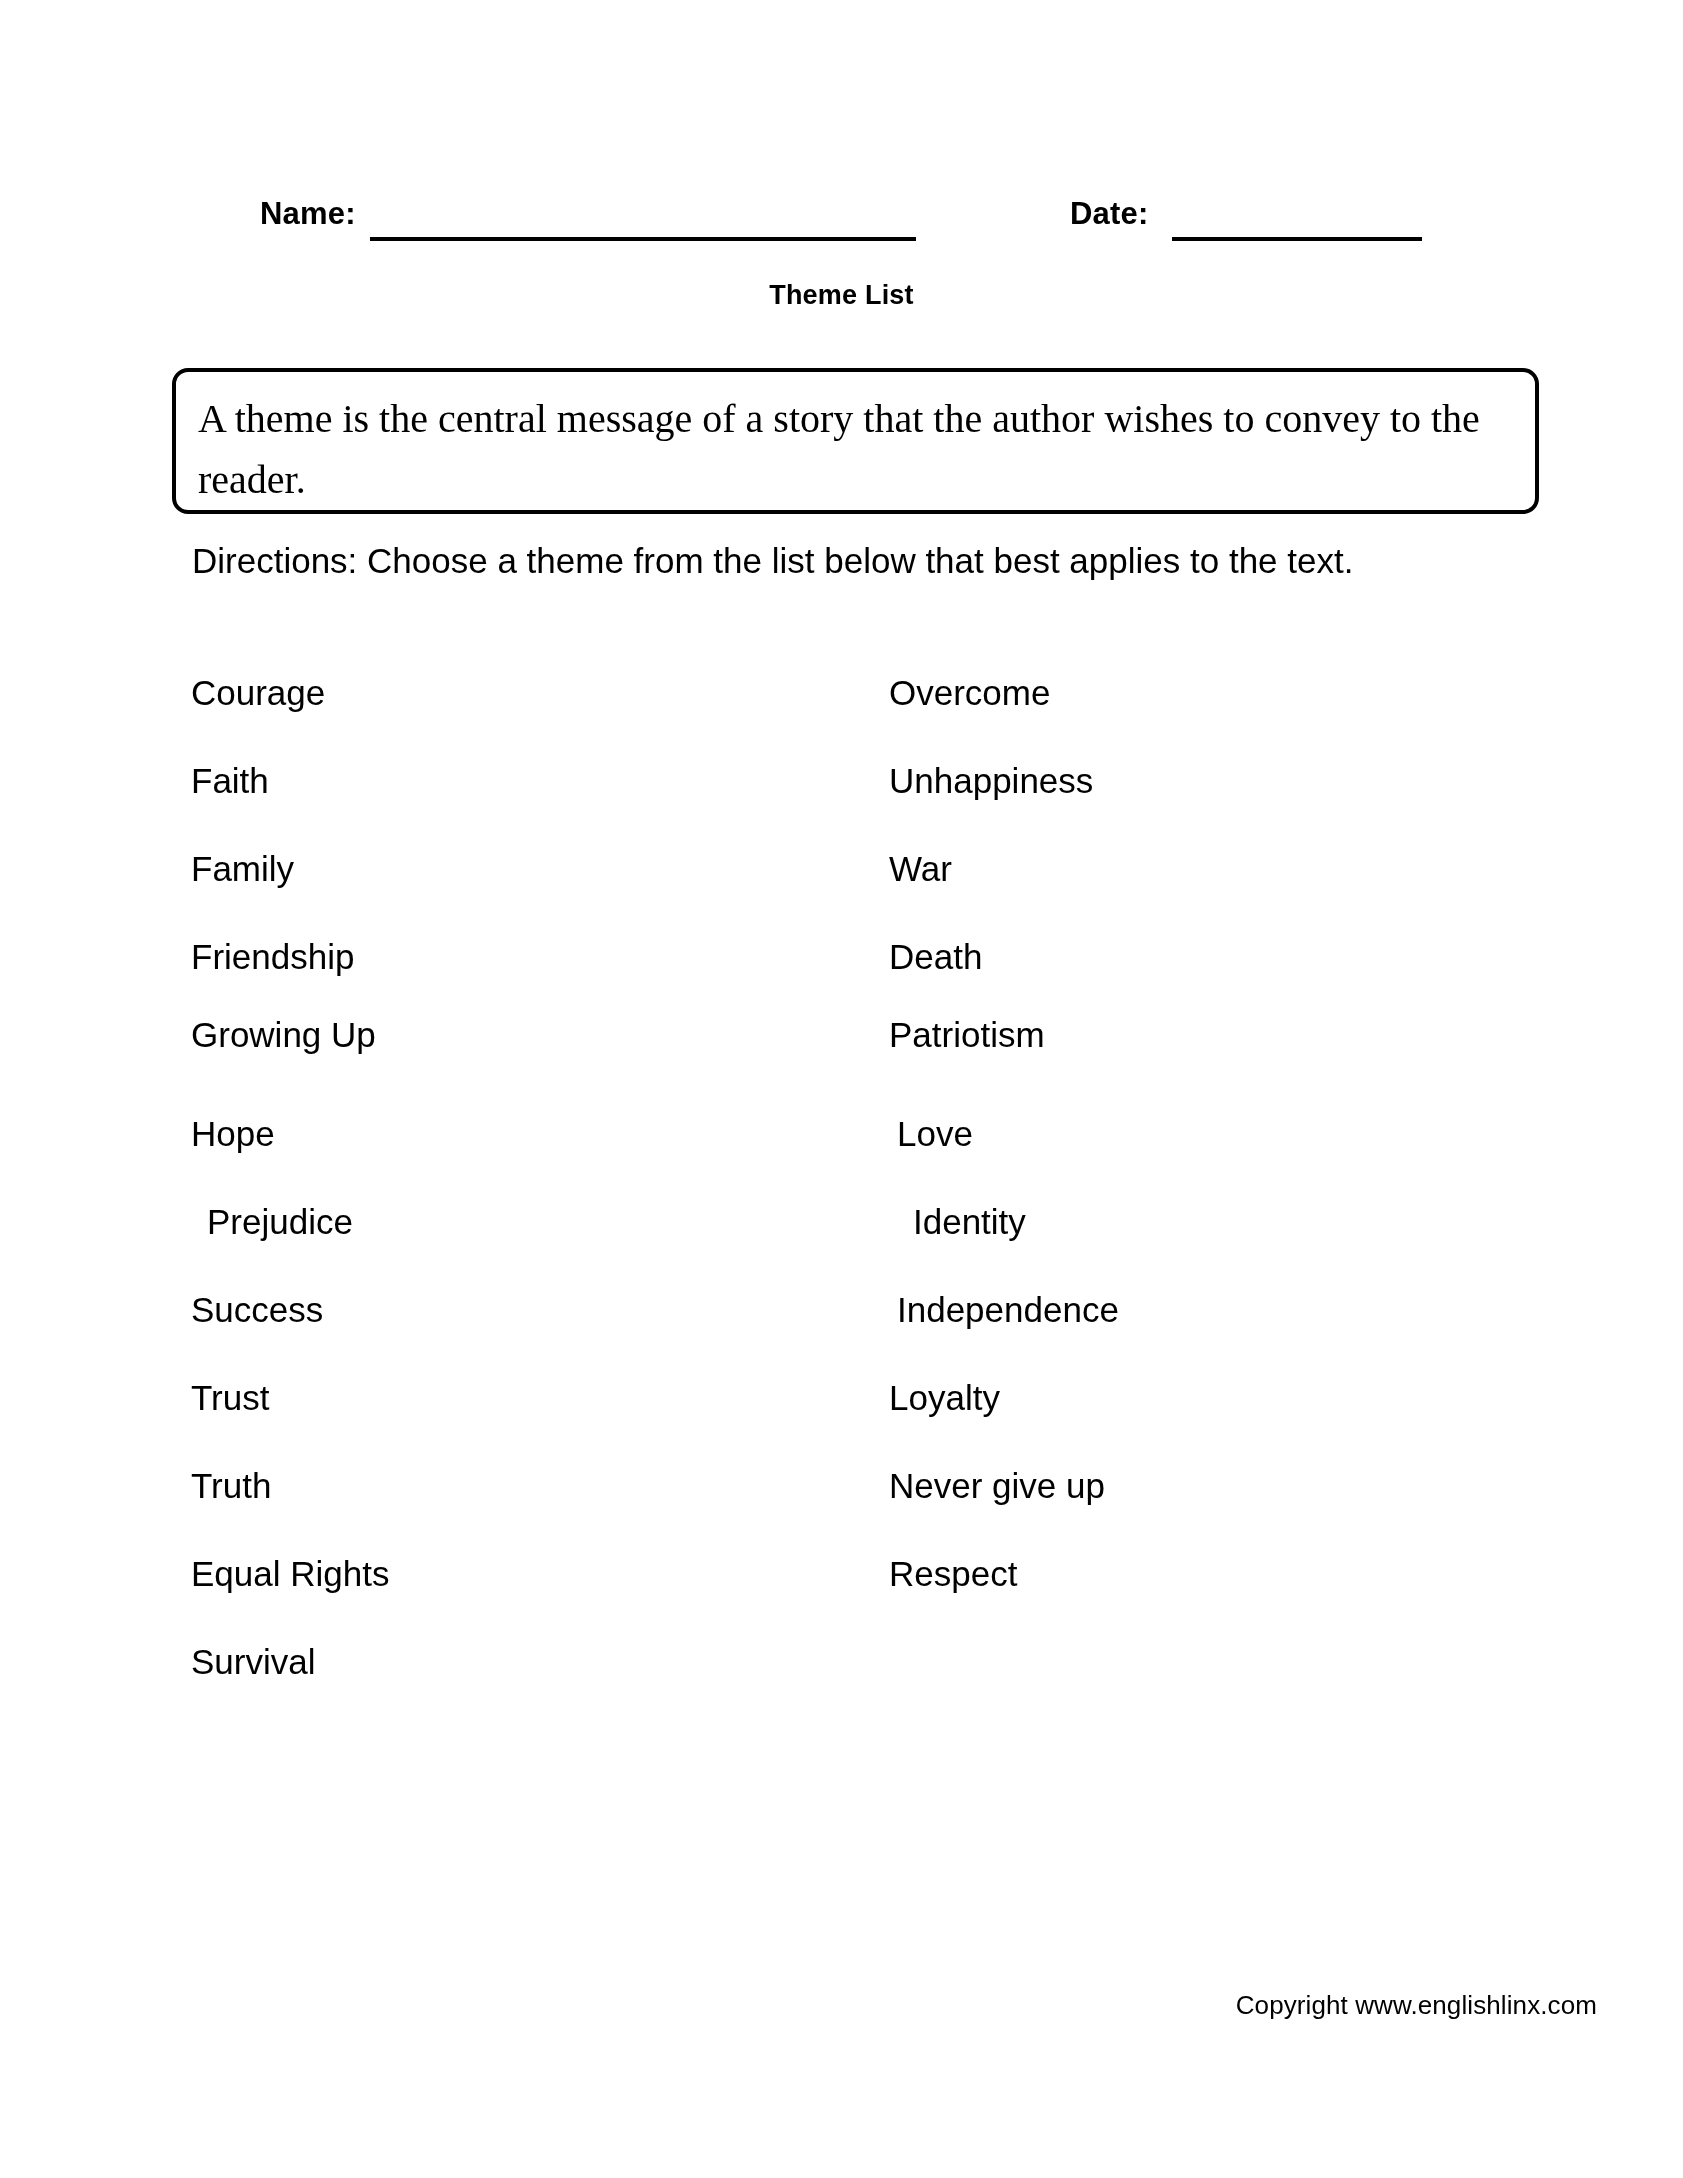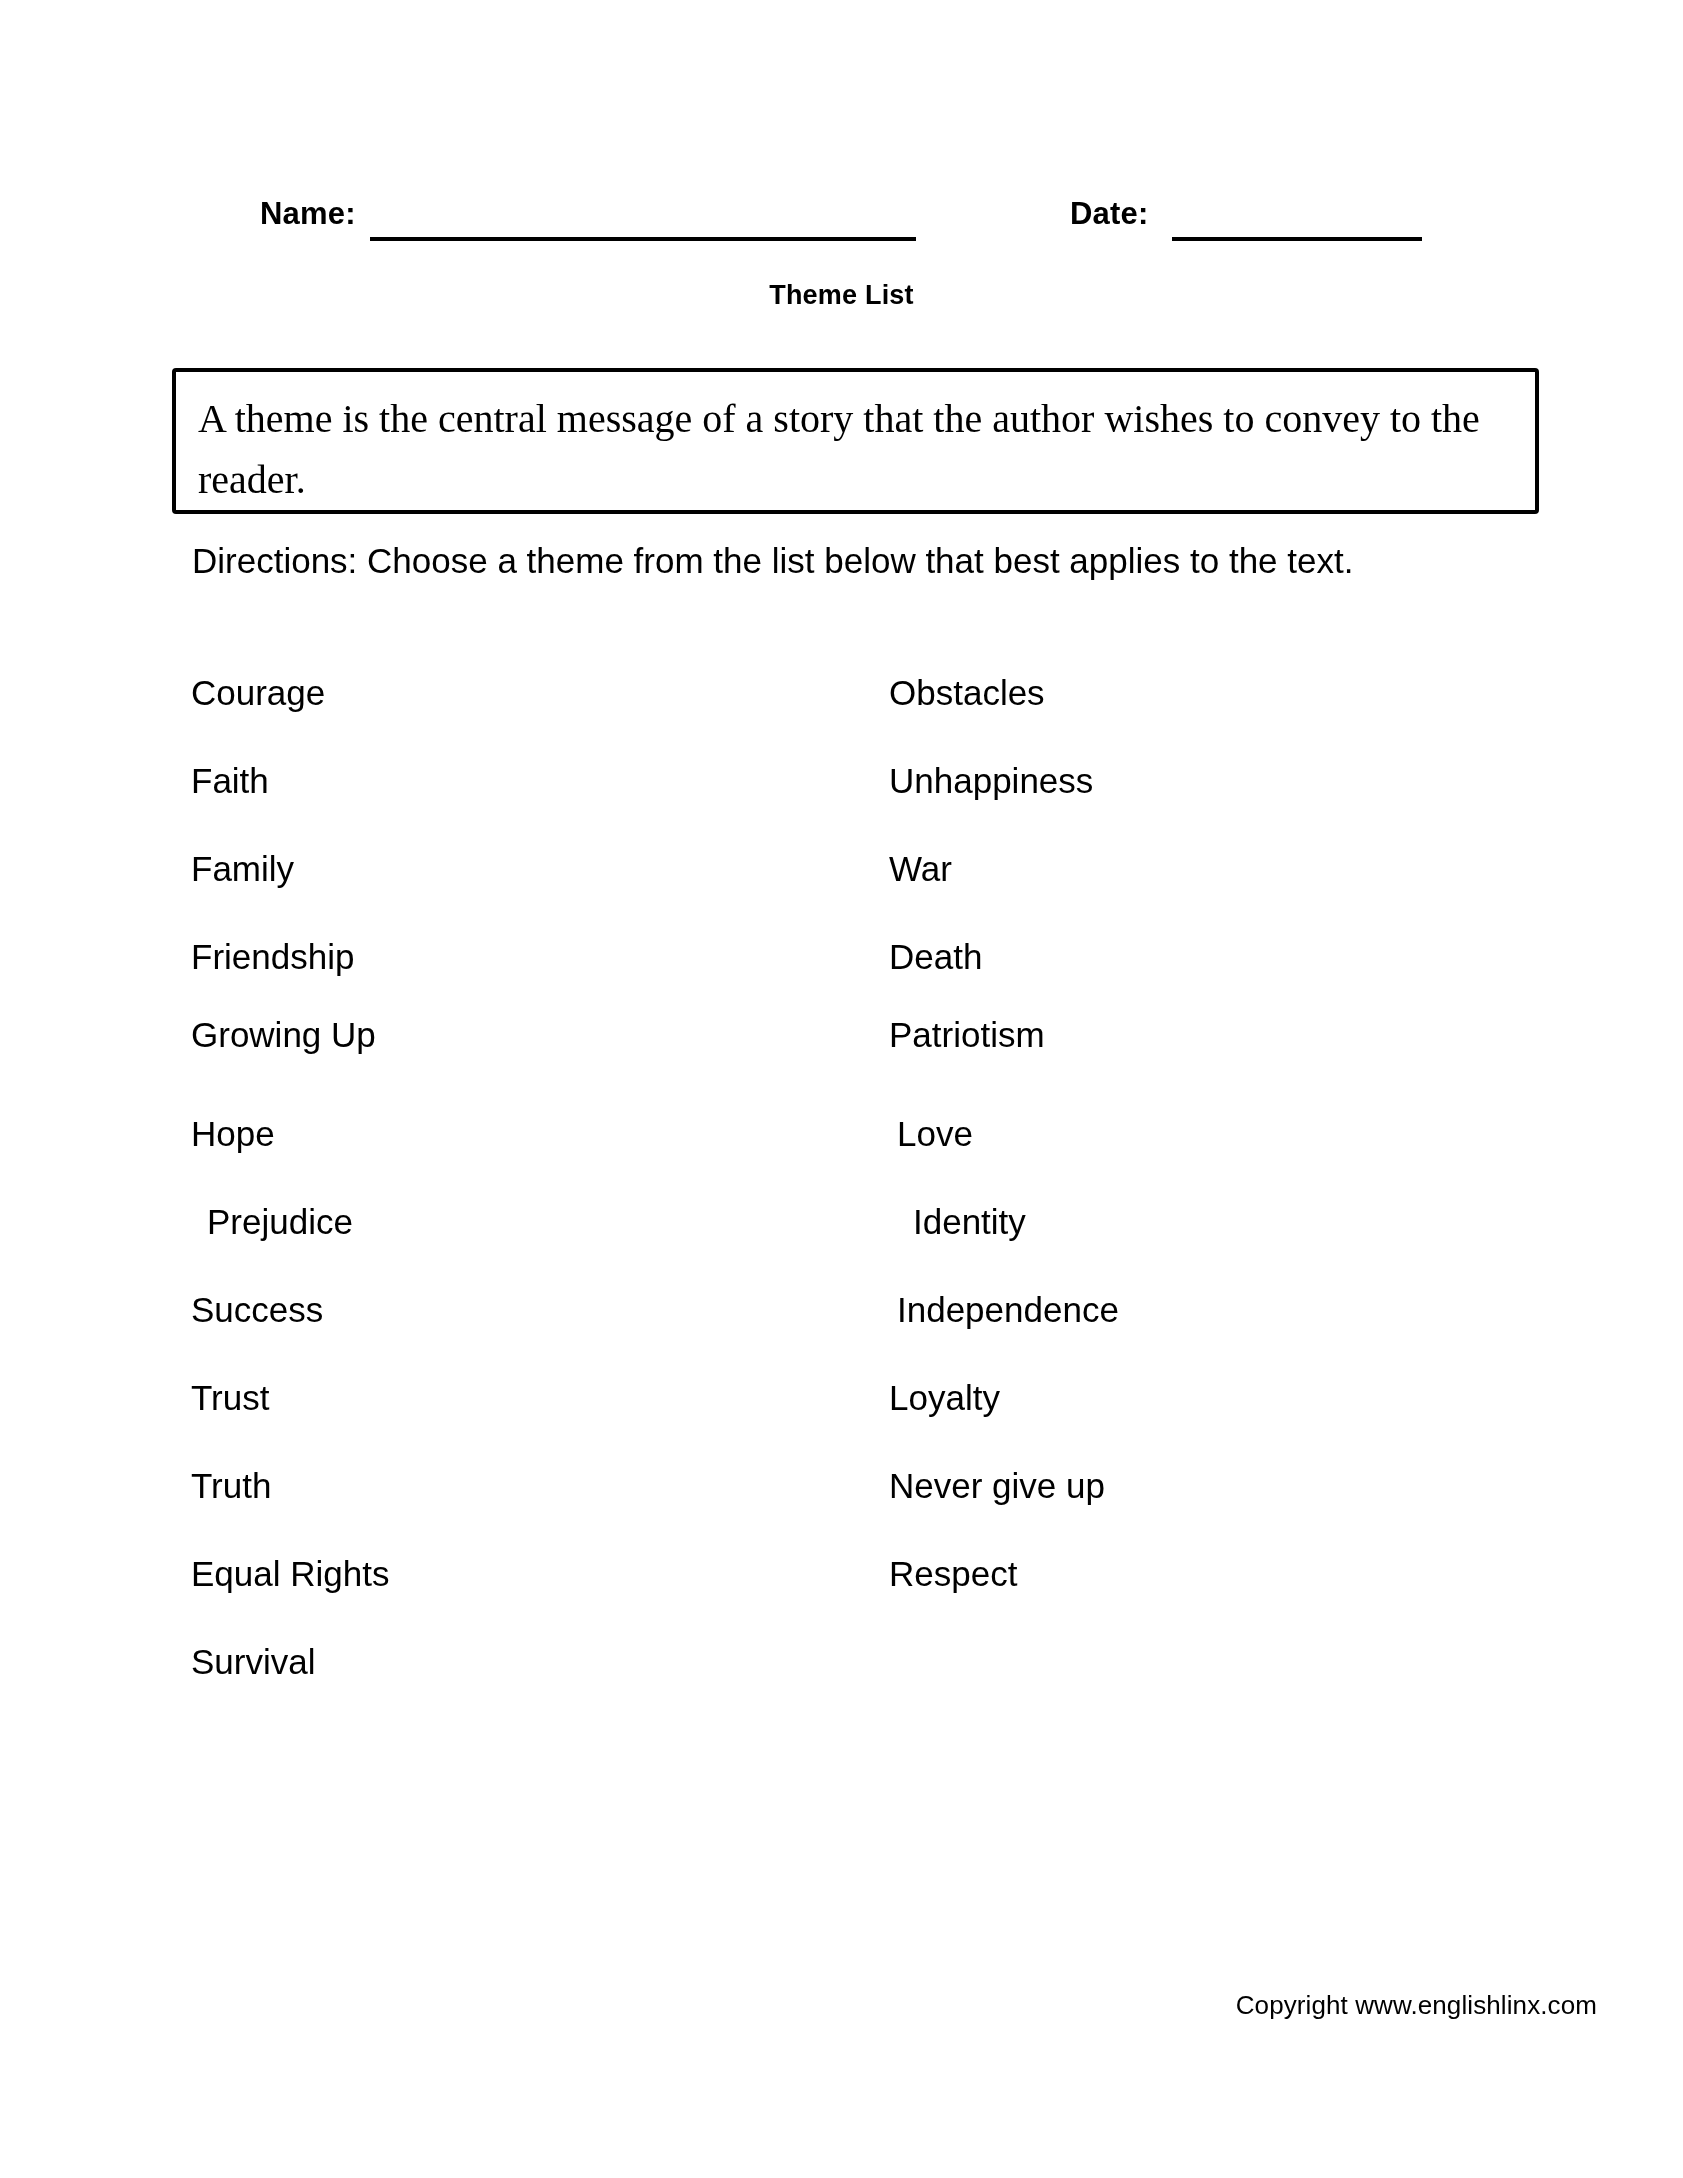--- a/index.html
+++ b/index.html
@@ -79,21 +79,21 @@
   }
 
   
   .definition-box {
     position: absolute;
     left: 172px;
     top: 368px;
     width: 1367px;
     height: 146px;
     border: 4px solid #000;
-    border-radius: 4px;
+    border-radius: 16px;
     box-sizing: border-box;
     background: #fff;
   }
   .definition-text {
     position: absolute;
     left: 22px;
     top: 16px;
     width: 1317px;
     font-family: "Liberation Serif", serif;
     font-size: 40px;
@@ -165,21 +165,21 @@
 
   <div class="definition-box">
     <div class="definition-text">A theme is the central message of a story that the author wishes to convey to the reader.</div>
   </div>
 
   <div class="directions">Directions: Choose a theme from the list below that best applies to the text.</div>
 
   <div class="theme-list" id="theme-list">
       <div class="theme-row" style="top: 0px;">
         <div class="theme-item col-left">Courage</div>
-        <div class="theme-item col-right">Obstacles</div>
+        <div class="theme-item col-right">Overcome</div>
       </div>
       <div class="theme-row" style="top: 88px;">
         <div class="theme-item col-left">Faith</div>
         <div class="theme-item col-right">Unhappiness</div>
       </div>
       <div class="theme-row" style="top: 176px;">
         <div class="theme-item col-left">Family</div>
         <div class="theme-item col-right">War</div>
       </div>
       <div class="theme-row" style="top: 264px;">

